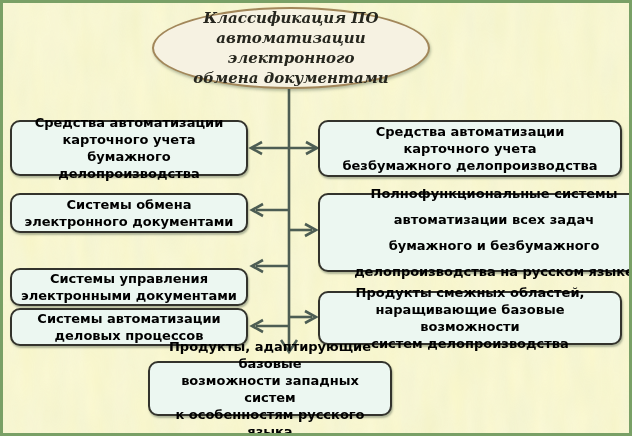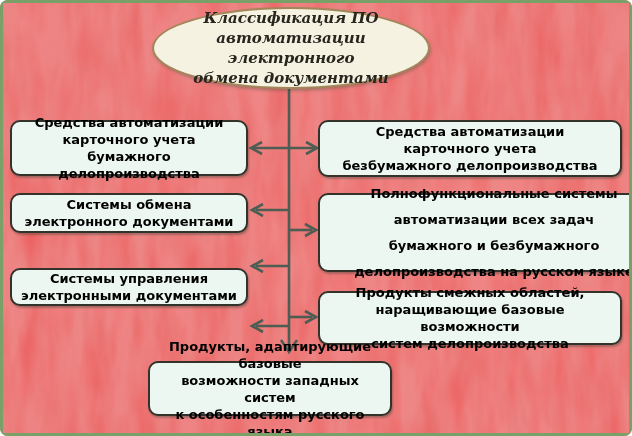--- a/index.html
+++ b/index.html
@@ -2,23 +2,22 @@
 <html><head>
 <meta charset="utf-8">
 <style>
   html, body { margin: 0; padding: 0; }
   body { font-family: "DejaVu Sans", "Liberation Sans", sans-serif; }
 
   .stage {
     position: relative;
     width: 632px;
     height: 436px;
-    background: #ef4444;
+    background: #fef9c3;
     overflow: hidden;
-    border-radius: 8px;
   }
 
   .texture {
     position: absolute;
     left: 0; top: 0;
     z-index: 0;
     pointer-events: none;
   }
 
   .connectors {
@@ -131,20 +130,22 @@
   <div class="node box pos-l1">Средства автоматизации
 карточного учета
 бумажного делопроизводства</div>
 
   <div class="node box pos-l2">Системы обмена
 электронного документами</div>
 
   <div class="node box pos-l3">Системы управления
 электронными документами</div>
 
+  <div class="node box pos-l4">Системы автоматизации
+деловых процессов</div>
 
   <div class="node box pos-r1">Средства автоматизации
 карточного учета
 безбумажного делопроизводства</div>
 
   <div class="node box pos-r2">Полнофункциональные системы
 автоматизации всех задач
 бумажного и безбумажного
 делопроизводства на русском языке</div>
 

